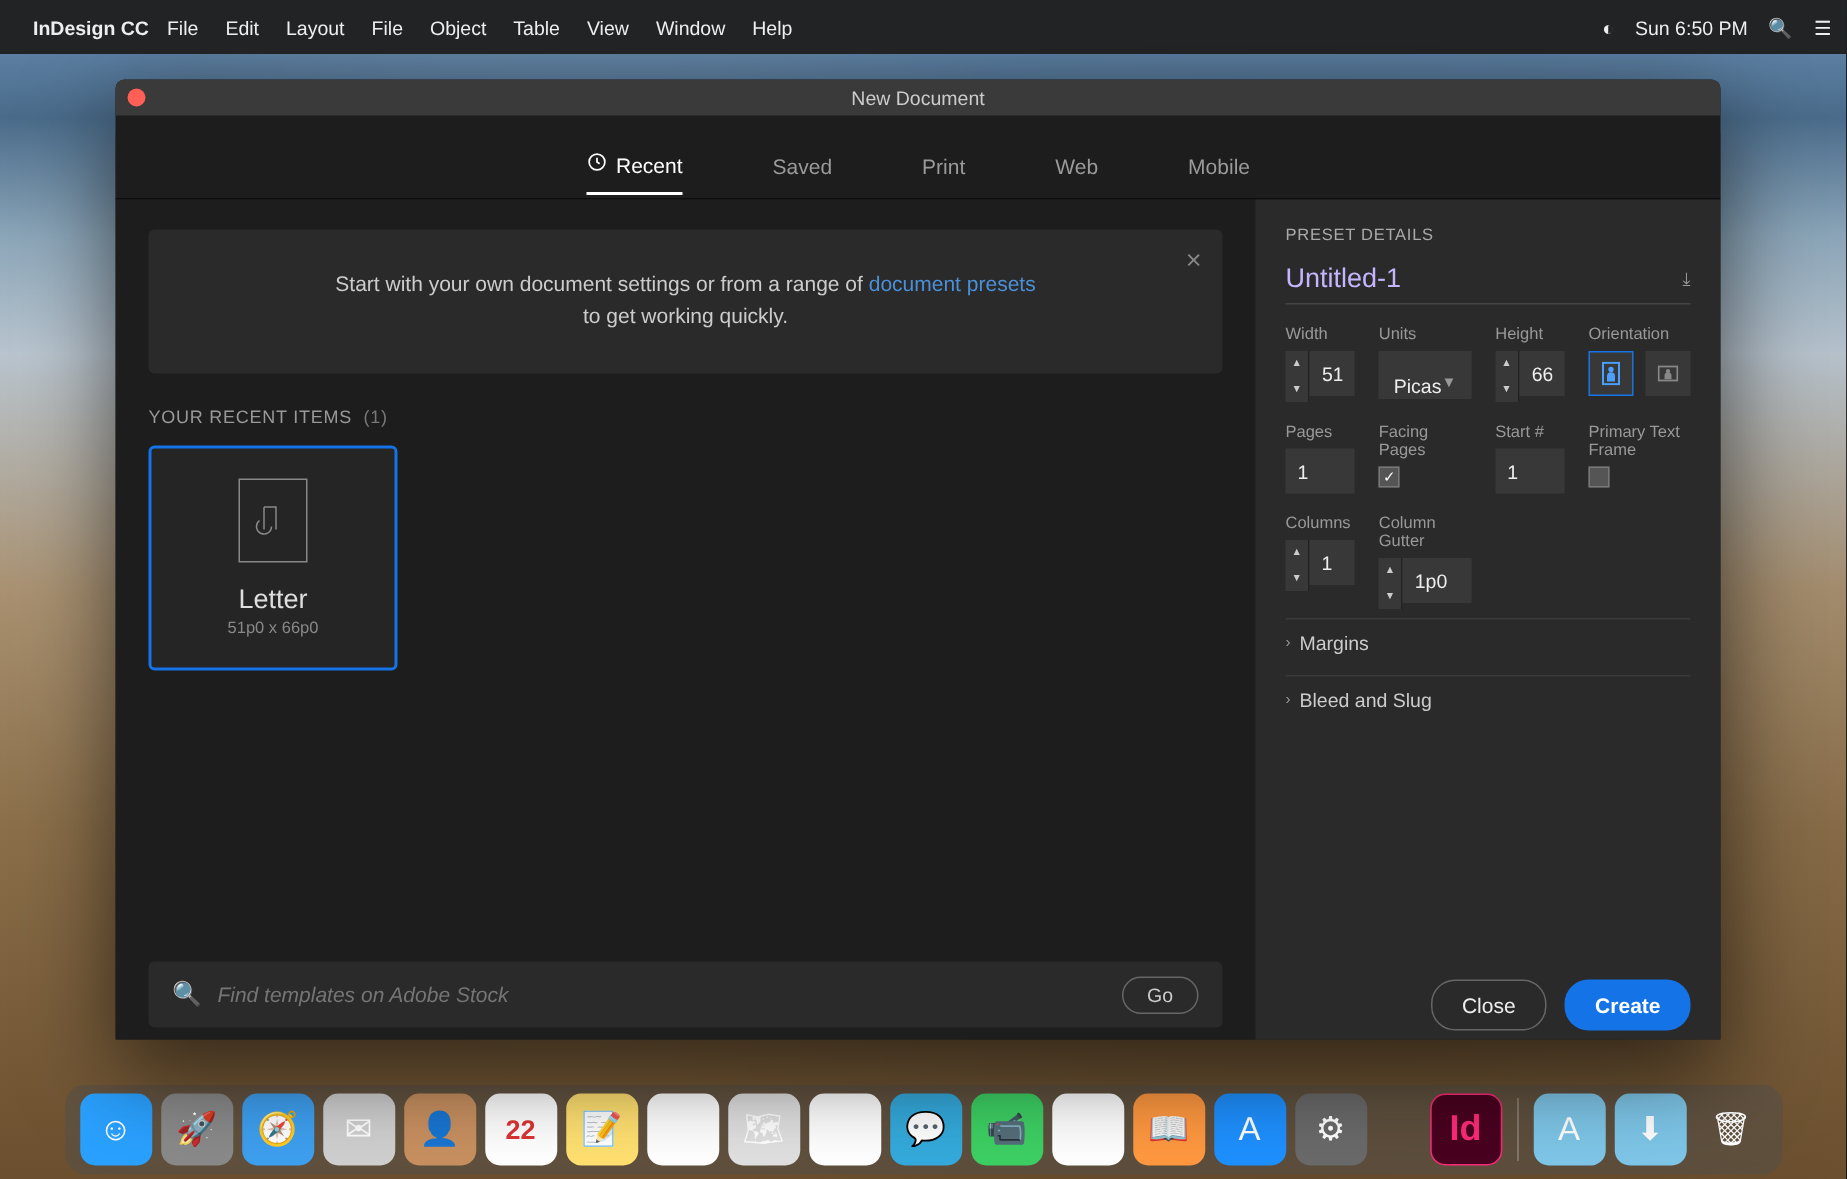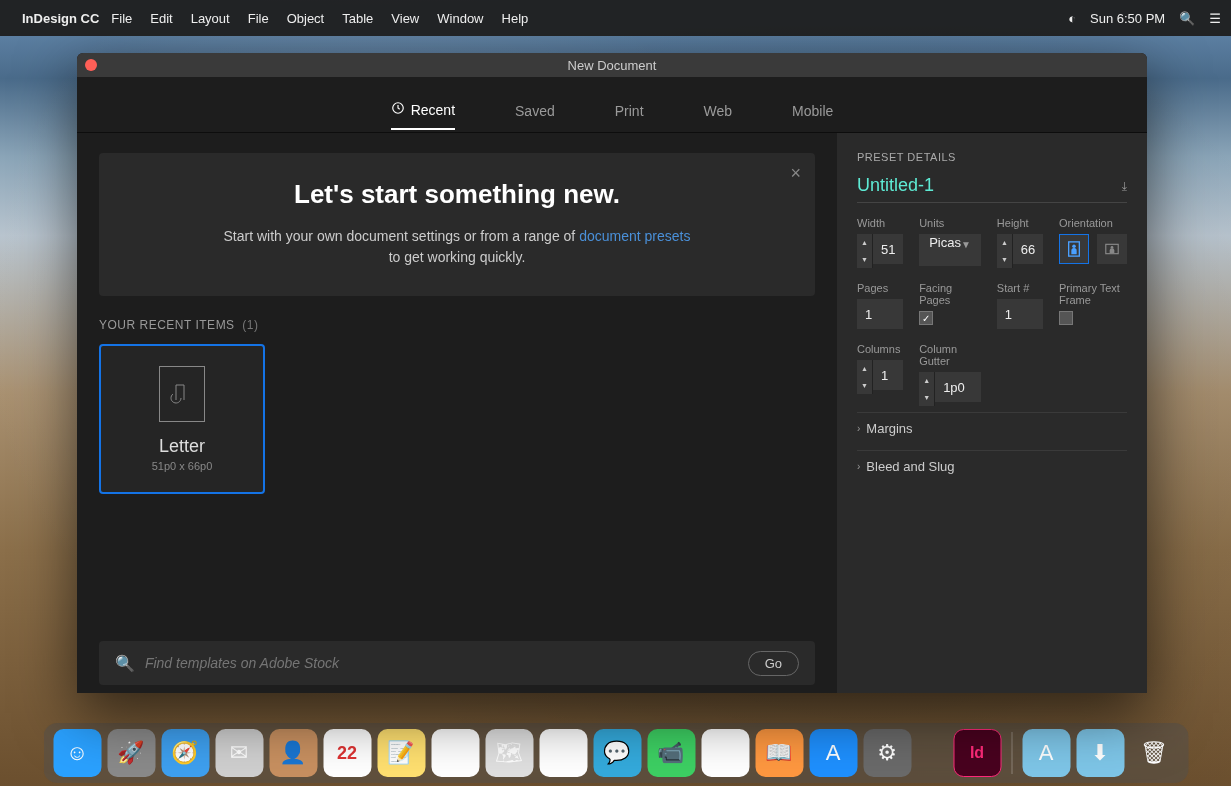--- a/index.html
+++ b/index.html
@@ -48,30 +48,30 @@
 .preset-card .name { color:#ddd; font-size:18px; margin-bottom:3px; }
 .preset-card .dim { color:#888; font-size:11px; }
 
 .search-bar { margin-top:auto; background:#2a2a2a; border-radius:4px; height:44px; display:flex; align-items:center; padding:0 16px; gap:10px; }
 .search-bar .search-icon { color:#888; }
 .search-bar input { flex:1; background:transparent; border:none; color:#ccc; font-size:14px; font-style:italic; outline:none; }
 .search-bar .go-btn { border:1px solid #666; color:#ccc; background:transparent; padding:4px 16px; border-radius:14px; font-size:13px; }
 
 .right-panel .section-title { font-size:11px; letter-spacing:0.5px; color:#aaa; margin-bottom:12px; }
 .preset-name-row { display:flex; align-items:center; justify-content:space-between; border-bottom:1px solid #444; padding-bottom:6px; margin-bottom:14px; }
-.preset-name { color:#5eead4; font-size:18px; }
+.preset-name { color:#c4b5fd; font-size:18px; }
 .dl-icon { color:#999; }
 
 .form-grid { display:grid; grid-template-columns:1fr 1fr 1fr 1fr; gap:14px 16px; }
 .field label { display:block; font-size:11px; color:#999; margin-bottom:5px; }
 .stepper { display:flex; align-items:stretch; height:34px; }
 .stepper .arrows { width:16px; background:#383838; display:flex; flex-direction:column; border-right:1px solid #222;}
 .stepper .arrows span { flex:1; display:flex; align-items:center; justify-content:center; font-size:7px; color:#ccc; cursor:pointer;}
 .stepper input, .plain-input { flex:1; background:#383838; border:none; color:#eee; padding:0 8px; font-size:13px; outline:none; height:30px; width:100%; }
-.select { background:#383838; height:30px; display:flex; align-items:flex-end; justify-content:space-between; padding:16px 10px; color:#eee; font-size:13px; }
+.select { background:#383838; height:30px; display:flex; align-items:flex-start; justify-content:space-between; padding:16px 10px; color:#eee; font-size:13px; }
 .select .chev { color:#999; font-size:10px; }
 
 .orientation { display:flex; gap:8px; }
 .orient-btn { width:30px; height:30px; background:#383838; display:flex; align-items:center; justify-content:center; border:1px solid transparent;}
 .orient-btn.active { border:1px solid #1473e6; }
 .orient-btn svg { width:14px; height:16px; }
 
 .checkbox-row { display:flex; align-items:center; gap:6px; margin-top:4px;}
 .checkbox { width:14px; height:14px; background:#555; border:1px solid #777; display:flex; align-items:center; justify-content:center; color:#fff; font-size:10px; }
 .checkbox.checked::after{content:"✓";}
@@ -128,21 +128,20 @@
     <div class="tab">Saved</div>
     <div class="tab">Print</div>
     <div class="tab">Web</div>
     <div class="tab">Mobile</div>
   </div>
 
   <div class="body">
     <div class="left-panel">
       <div class="welcome">
         <span class="close-x">×</span>
-        <h1>Let's start something new.</h1>
         <p>
           <span>Start with your own document settings or from a range of </span><a href="#">document presets</a><br>
           <span>to get working quickly.</span>
         </p>
       </div>
 
       <div class="recent-header">
         <span>YOUR RECENT ITEMS</span>&nbsp;&nbsp;<span class="count">(1)</span>
       </div>
 
@@ -265,20 +264,24 @@
 
       <div class="expand-row">
         <span class="chev">›</span>
         <span>Margins</span>
       </div>
       <div class="expand-row">
         <span class="chev">›</span>
         <span>Bleed and Slug</span>
       </div>
 
+      <div class="dialog-buttons">
+        <button class="btn btn-close">Close</button>
+        <button class="btn btn-create">Create</button>
+      </div>
     </div>
   </div>
 </div>
 
 <div class="dock" id="dock">
     <div class="app" style="background: rgb(42, 161, 255);">☺</div>
     <div class="app" style="background: rgb(138, 138, 138);">🚀</div>
     <div class="app" style="background: rgb(62, 160, 240);">🧭</div>
     <div class="app" style="background: rgb(208, 208, 208);">✉</div>
     <div class="app" style="background: rgb(200, 144, 96);">👤</div>
@@ -286,18 +289,18 @@
     <div class="app" style="background: rgb(255, 224, 112);">📝</div>
     <div class="app" style="background: rgb(255, 255, 255);">☑</div>
     <div class="app" style="background: rgb(224, 224, 224);">🗺</div>
     <div class="app" style="background: rgb(255, 255, 255);">❀</div>
     <div class="app" style="background: rgb(52, 170, 220);">💬</div>
     <div class="app" style="background: rgb(61, 208, 99);">📹</div>
     <div class="app" style="background: rgb(255, 255, 255);">♪</div>
     <div class="app" style="background: rgb(255, 152, 64);">📖</div>
     <div class="app" style="background: rgb(30, 144, 255);">A</div>
     <div class="app" style="background: rgb(106, 106, 106);">⚙</div>
-    <div class="app" style="background: rgb(73, 2, 31); border: 1px solid rgb(255, 42, 122); color: rgb(255, 42, 122); font-weight: 700; font-size: 16px; margin-left: 36px;">Id</div>
+    <div class="app" style="background: rgb(73, 2, 31); border: 1px solid rgb(255, 42, 122); color: rgb(255, 42, 122); font-weight: 700; font-size: 24px; margin-left: 36px;">Id</div>
     <div class="divider"></div>
     <div class="app" style="background: rgb(126, 198, 232);">A</div>
     <div class="app" style="background: rgb(126, 198, 232);">⬇</div>
     <div class="app" style="background: transparent;">🗑</div>
   </div>
 
 </body></html>

